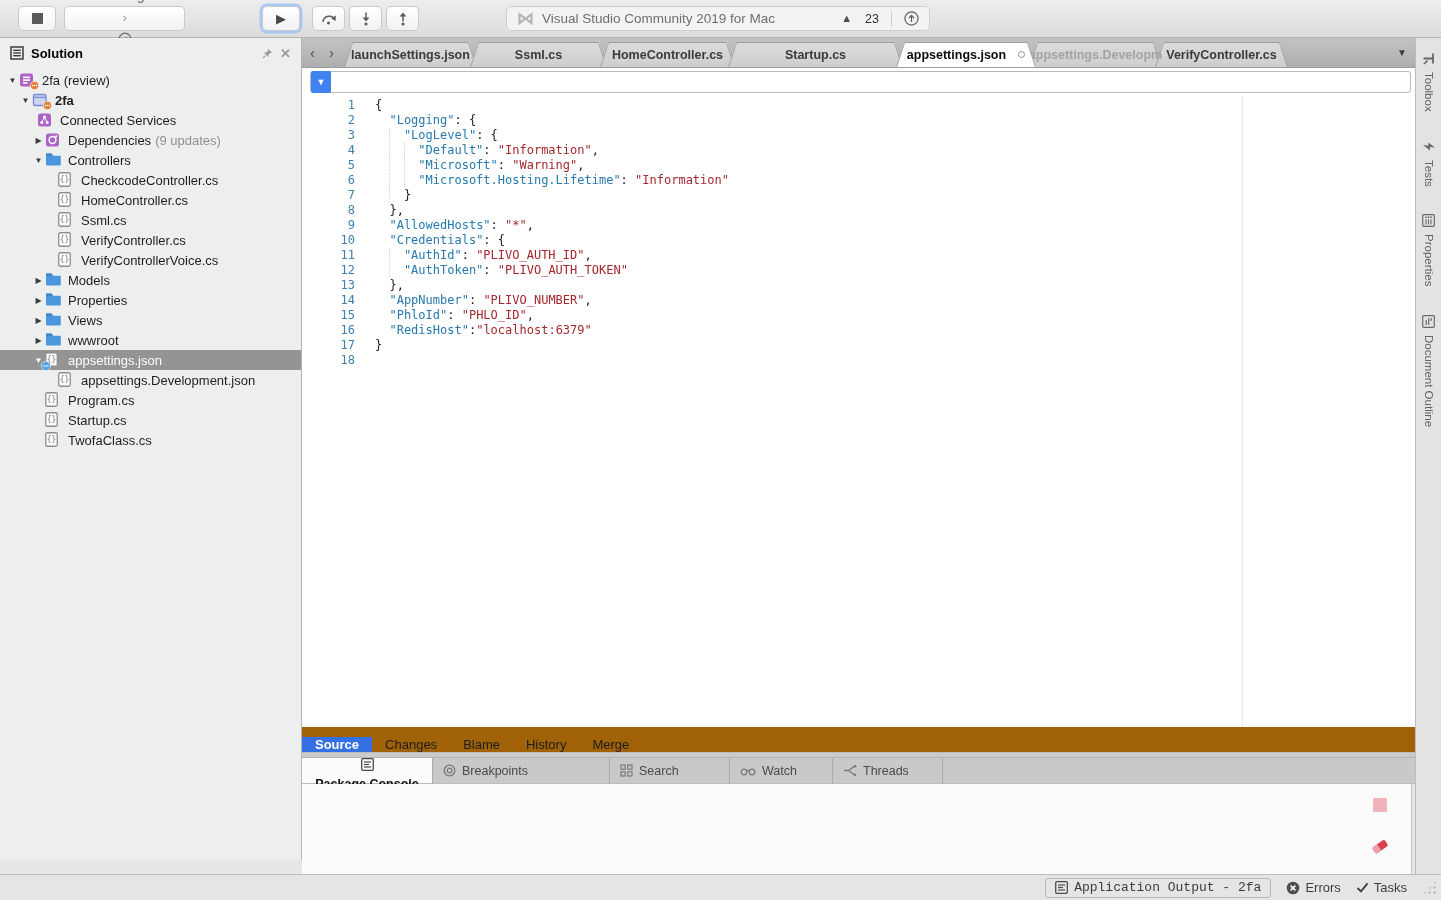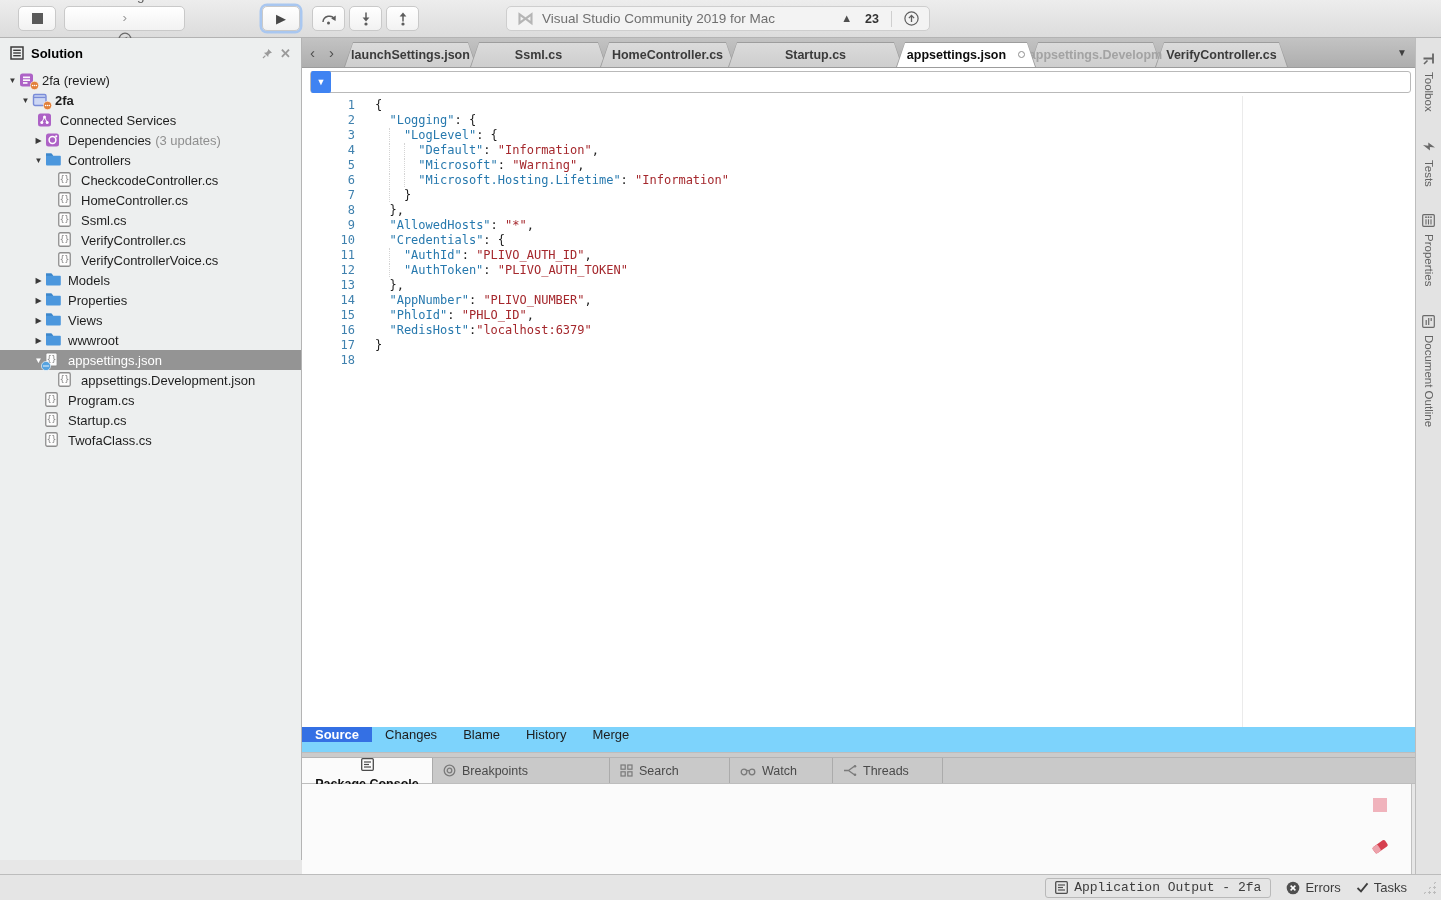--- a/index.html
+++ b/index.html
@@ -13,21 +13,21 @@
   .tb-btn{position:absolute;top:6px;height:25px;background:linear-gradient(#ffffff,#f2f2f2);
     border:1px solid #c9c9c9;border-radius:5px;display:flex;align-items:center;justify-content:center;
     color:#5d5d5d;gap:7px;font-size:13.5px;flex-direction:column;}
   .stop-square{width:11px;height:11px;background:#5a5a5a;}
   .play-glyph{font-size:13px;color:#474747;line-height:1;}
   .title-chip{position:absolute;left:506px;top:6px;width:424px;height:25px;background:#f3f3f3;
     border:1px solid #cecece;border-radius:5px;display:flex;align-items:center;padding:0 10px;gap:8px;}
   .vs-logo{color:#b5b5b5;font-size:17px;font-weight:bold;line-height:1;}
   .title-text{color:#6f6f6f;font-size:13.5px;flex:1;white-space:nowrap;overflow:hidden;}
   .warn-tri{color:#4e4e4e;font-size:11px;line-height:1;}
-  .warn-count{color:#333;font-size:12.5px;margin-left:5px;font-weight:bold;}
+  .warn-count{color:#333;font-size:12.5px;margin-left:5px;}
   .chip-sep{width:1px;height:16px;background:#cfcfcf;margin:0 4px;}
   .search-box{position:absolute;right:9px;top:7px;width:260px;height:24px;background:#fff;
     border:1px solid #cdcdcd;border-radius:6px;display:flex;align-items:center;gap:6px;padding:0 8px;}
   .search-box input{border:none;outline:none;flex:1;font-size:13px;color:#444;
     font-family:"Liberation Sans",sans-serif;background:transparent;}
   .search-box input::placeholder{color:#9a9a9a;}
 
   
   .sidebar{position:absolute;left:0;top:38px;width:302px;bottom:40px;background:#edefef;
     border-right:1px solid #b4b4b4;}
@@ -86,22 +86,22 @@
   .gutter div{height:15px;}
   .code{margin-left:20px;white-space:pre;color:#1b1b1b;}
   .code .line{height:15px;}
   .tk-k{color:#2779ae;}
   .tk-s{color:#a5282d;}
   .tk-p{color:#1b1b1b;}
   .ind{display:inline-block;width:2ch;height:14px;vertical-align:top;}
   .ind.g{border-left:1px dotted #d4d4d4;}
 
   
-  .sourcebar{position:absolute;left:302px;top:727px;right:26px;height:25px;background:#7dd3fc;
-    display:flex;align-items:flex-start;}
+  .sourcebar{position:absolute;left:302px;top:727px;right:26px;height:25px;background:#a16207;
+    display:flex;align-items:flex-end;}
   .src-tab{padding:0 13px;display:flex;align-items:center;font-size:13px;color:#1d1d1d;}
   .src-tab.active{background:#3470e4;color:#fff;font-weight:bold;}
 
   .splitter{position:absolute;left:302px;top:752px;right:26px;height:6px;background:#cbcbcb;
     border-top:1px solid #bdbdbd;border-bottom:1px solid #b3b3b3;}
 
   
   .paneltabs{position:absolute;left:302px;top:758px;right:26px;height:26px;background:#c9c9c9;
     display:flex;border-bottom:1px solid #bdbdbd;}
   .ptab{display:flex;align-items:center;gap:6px;padding:0 10px;font-size:12.5px;color:#4a4a4a;
@@ -281,21 +281,21 @@
       <div class="tree-row" style="padding-left: 32px;">
         <span class="arrow">▶</span>
         <span class="ticon">
           <svg width="16" height="16" viewBox="0 0 16 16">
             <rect x="1" y="1.5" width="13" height="13" rx="2.5" fill="#ad62c6"></rect>
             <circle cx="7.5" cy="8" r="3.4" fill="none" stroke="#fff" stroke-width="1.5"></circle>
             <circle cx="11.2" cy="4.3" r="1.1" fill="#fff"></circle>
           </svg>
         </span>
         <span class="lbl">Dependencies</span>
-        <span class="suffix">(3 updates)</span>
+        <span class="suffix">(9 updates)</span>
       </div>
       <div class="tree-row" style="padding-left: 32px;">
         <span class="arrow">▼</span>
         <span class="ticon">
           <svg width="16" height="14" viewBox="0 0 16 14">
             <path d="M1 1.5 h5.4 l1.8 2.2 H15 a.8.8 0 0 1 .8.8 v8 a1 1 0 0 1 -1 1 H2 a1 1 0 0 1 -1 -1 Z" fill="#4b97dd"></path>
             <path d="M1 1.5 h5.4 l1.8 2.2 H1 Z" fill="#3c86c9"></path>
           </svg>
         </span>
         <span class="lbl">Controllers</span>

